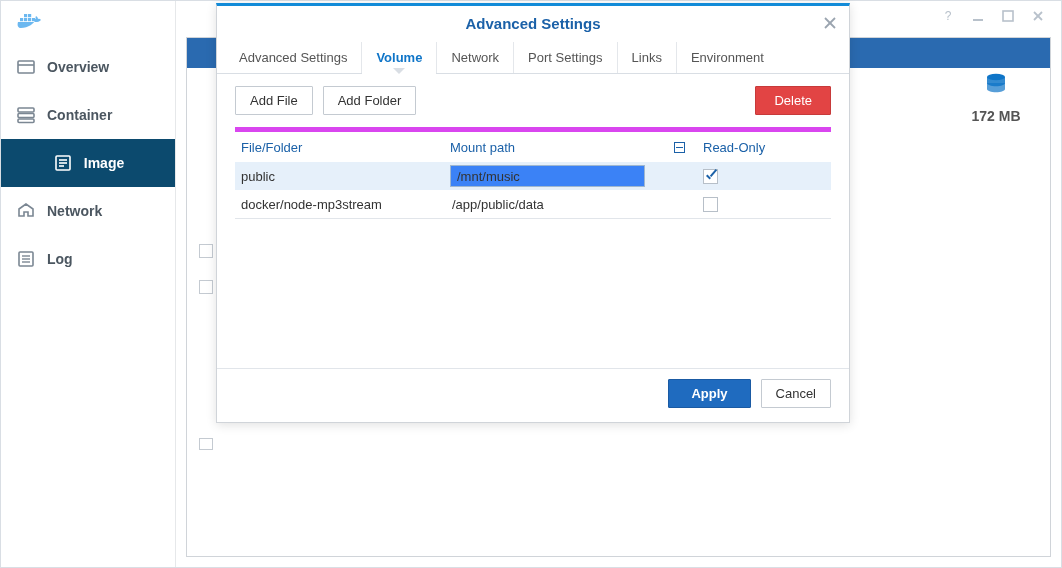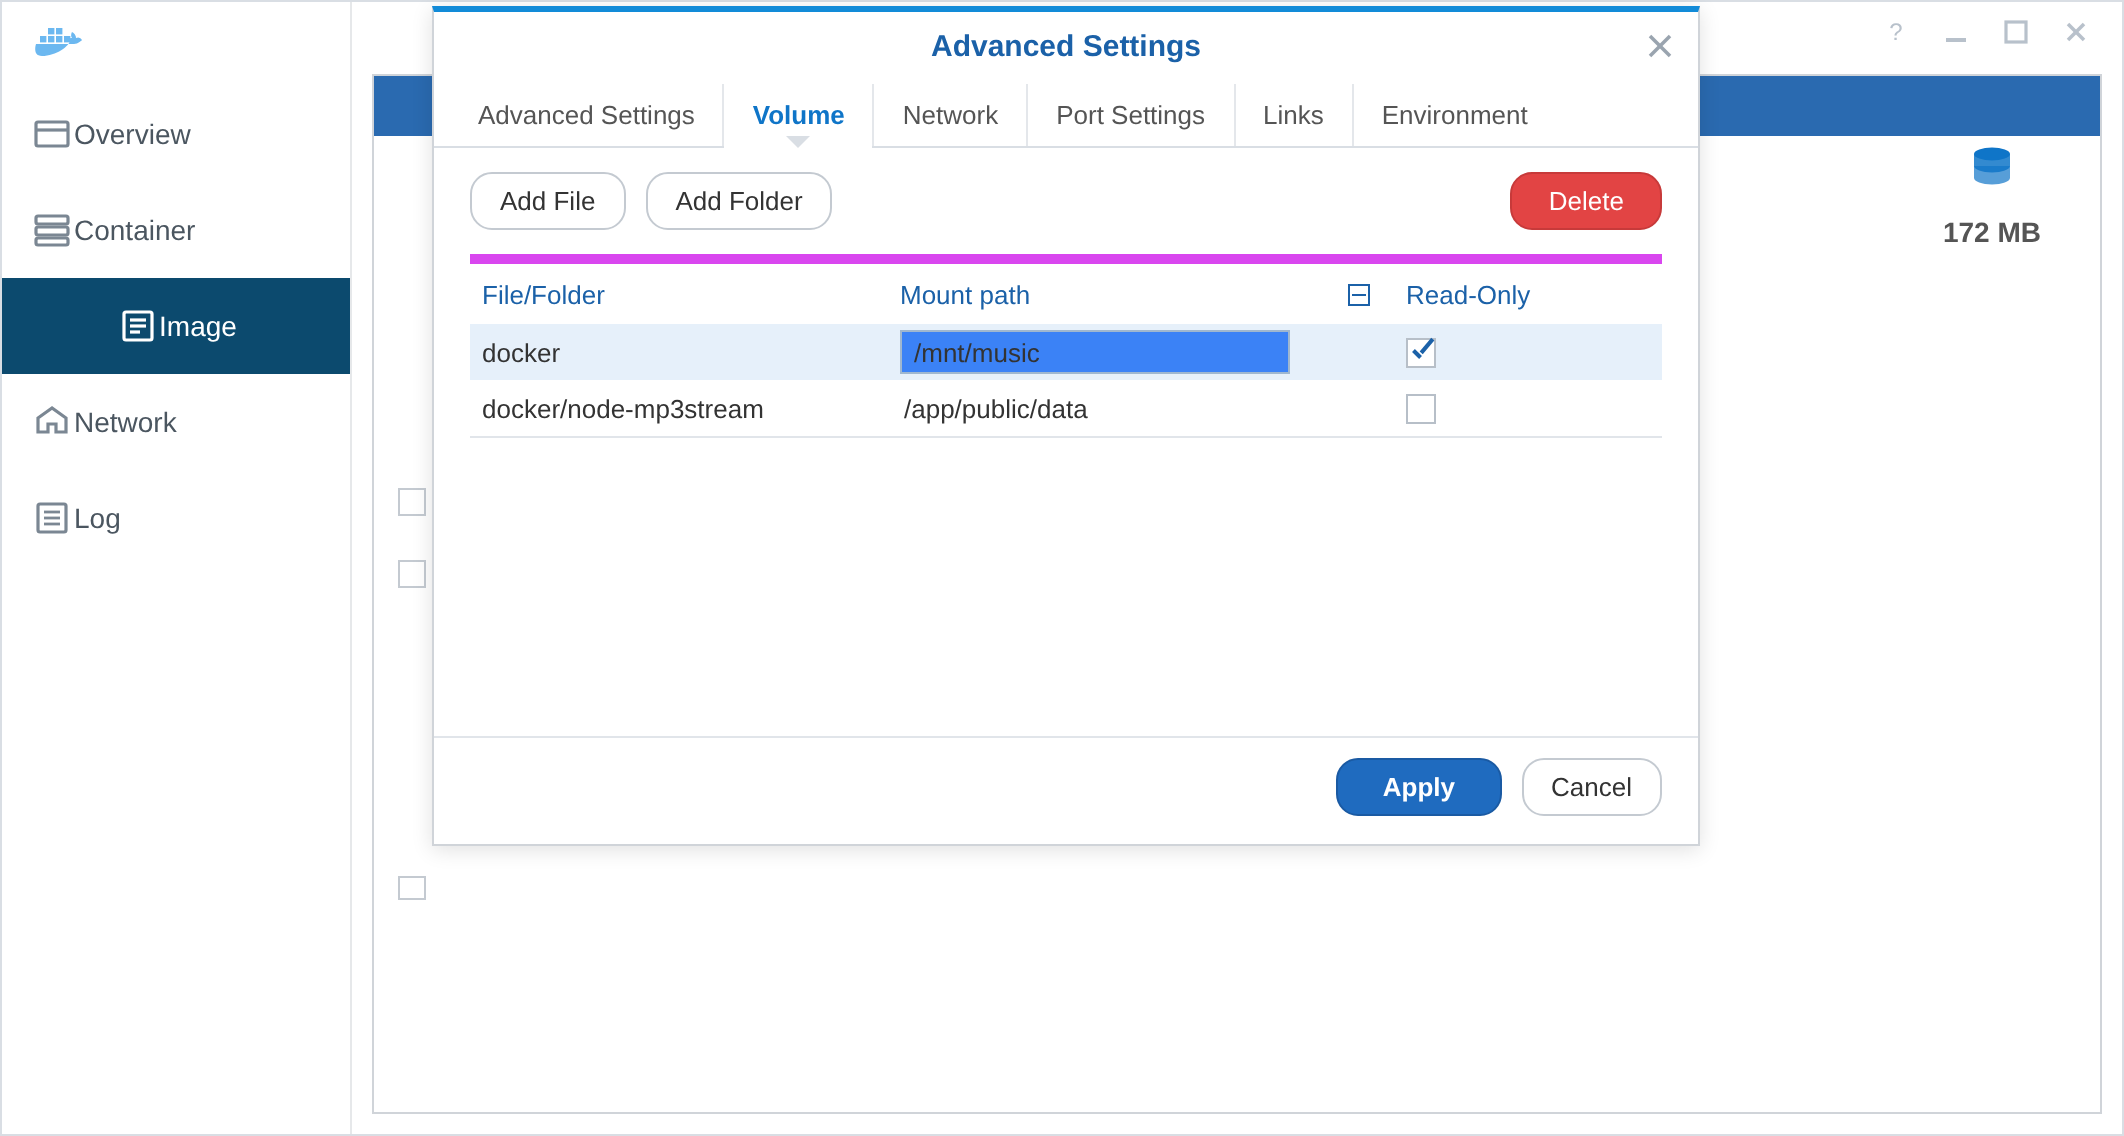--- a/index.html
+++ b/index.html
@@ -2,21 +2,21 @@
 <html><head>
 <meta charset="utf-8">
 <style>
   * { box-sizing: border-box; margin: 0; padding: 0; }
   html, body { height: 100%; font-family: -apple-system, BlinkMacSystemFont, "Segoe UI", Arial, sans-serif; font-size: 13px; color: #333; background: #fff; overflow: hidden; }
   .app { display: flex; height: 100%; width: 1062px; border: 1px solid #d9dee4; position: relative; }
   .sidebar { width: 175px; background: #fff; border-right: 1px solid #e6e8ea; display: flex; flex-direction: column; }
   .sidebar-logo { height: 40px; display: flex; align-items: center; padding-left: 16px; }
   .sidebar-logo svg { display: block; }
   .nav { display: flex; flex-direction: column; margin-top: 2px; }
-  .nav-item { display: flex; align-items: center; padding: 0 14px; height: 48px; color: #4b5660; cursor: pointer; }
+  .nav-item { display: flex; align-items: center; gap: 10px; padding: 0 14px; height: 48px; color: #4b5660; cursor: pointer; font-weight: bold; }
   .nav-item .icon { width: 22px; height: 22px; display: flex; align-items: center; justify-content: center; color: #7b8793; }
   .nav-item.active { background: #0c4a6e; color: #fff; justify-content: center; }
   .nav-item.active .icon { color: #fff; }
   .nav-item .label { font-size: 14px; }
   .main { flex: 1; position: relative; background: #fff; }
   .toolbar { position: absolute; top: 0; right: 0; height: 30px; display: flex; gap: 12px; align-items: center; padding-right: 14px; color: #b8c1cb; }
   .toolbar .tbtn { width: 18px; height: 18px; display:flex; align-items:center; justify-content:center; cursor: pointer; }
   .right-panel { position: absolute; top: 70px; right: 20px; width: 90px; text-align: center; }
   .right-panel .db-icon { color: #0f75c8; margin-bottom: 6px; }
   .right-panel .size { font-weight: bold; color: #555; font-size: 14px; text-align: center; }
@@ -32,21 +32,21 @@
   .modal-title { text-align: center; font-weight: bold; font-size: 15px; color: #1b61a8; padding: 9px 0 10px; position: relative; }
   .modal-close { position: absolute; right: 10px; top: 8px; width: 18px; height: 18px; color: #9aa4af; cursor: pointer; display:flex; align-items:center; justify-content:center; }
   .tabs { display: flex; border-bottom: 1px solid #d9dee4; padding: 0 8px; gap: 0; }
   .tab { padding: 8px 14px; color: #555; cursor: pointer; border-right: 1px solid #e4e7eb; font-size: 13px; position: relative; }
   .tab:last-child { border-right: none; }
   .tab.active { color: #0f75c8; font-weight: bold; }
   .tab.active::after { content: ""; position: absolute; left: 50%; bottom: -1px; transform: translateX(-50%); width: 0; height: 0; border-left: 6px solid transparent; border-right: 6px solid transparent; border-top: 6px solid #d9dee4; z-index: 2;}
   .tab.active::before { content: ""; position: absolute; left:0; right:0; bottom:-1px; height:1px; background:#fff; }
   .modal-body { flex: 1; padding: 12px 18px 4px; display: flex; flex-direction: column; }
   .btn-row { display: flex; gap: 10px; margin-bottom: 12px; }
-  .btn { padding: 6px 14px; border: 1px solid #c4cad1; background: #fff; border-radius: 11px; cursor: pointer; color: #333; font-size: 13px; }
+  .btn { padding: 6px 14px; border: 1px solid #c4cad1; background: #fff; border-radius: 1px; cursor: pointer; color: #333; font-size: 13px; }
   .btn.danger { background: #e24444; border-color: #c73a3a; color: #fff; margin-left: auto; padding-left: 18px; padding-right: 18px; }
   .btn.primary { background: #1f6bbf; border-color: #1a5aa3; color: #fff; padding-left: 22px; padding-right: 22px; font-weight: bold; }
   .table { border-top: 5px solid #d946ef; border-bottom: 1px solid #e1e5ea; }
   .thead { display: flex; align-items: center; height: 30px; color: #1b61a8; font-size: 13px; }
   .col-file { flex: 0 0 215px; padding-left: 6px; }
   .col-mount { flex: 0 0 205px; }
   .col-check { flex: 0 0 48px; display:flex; justify-content:center; }
   .col-ro { flex: 1; display: flex; align-items: center; gap: 6px; }
   .sortbox { width: 11px; height: 11px; border: 1px solid #1b61a8; position: relative; }
   .sortbox::after { content:""; position:absolute; left:1px; right:1px; top:4px; height:1px; background:#1b61a8; }
@@ -209,21 +209,21 @@
         <div class="table">
           <div class="thead">
             <div class="col-file">File/Folder</div>
             <div class="col-mount">Mount path</div>
             <div class="col-check">
                 <span class="sortbox"></span>
               </div>
             <div class="col-ro">Read-Only</div>
           </div>
           <div class="trow selected">
-            <div class="col-file cell">docker</div>
+            <div class="col-file cell">public</div>
             <div class="col-mount"><input type="text" value="/mnt/music" style=""></div>
             <div class="col-check"></div>
             <div class="col-ro">
                 <span class="chk checked"></span>
               </div>
           </div>
           <div class="trow">
             <div class="col-file cell">docker/node-mp3stream</div>
             <div class="col-mount"><span class="static">/app/public/data</span></div>
             <div class="col-check"></div>

